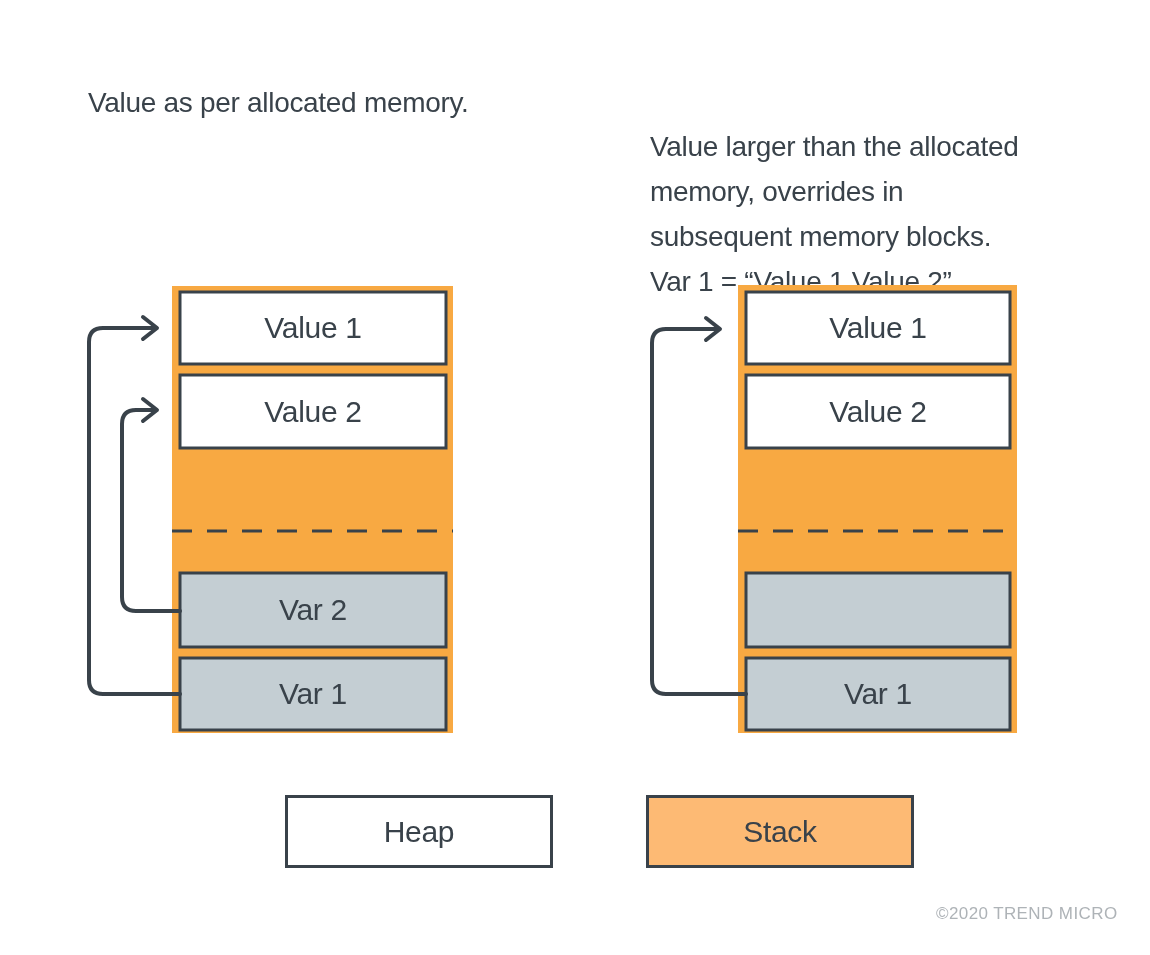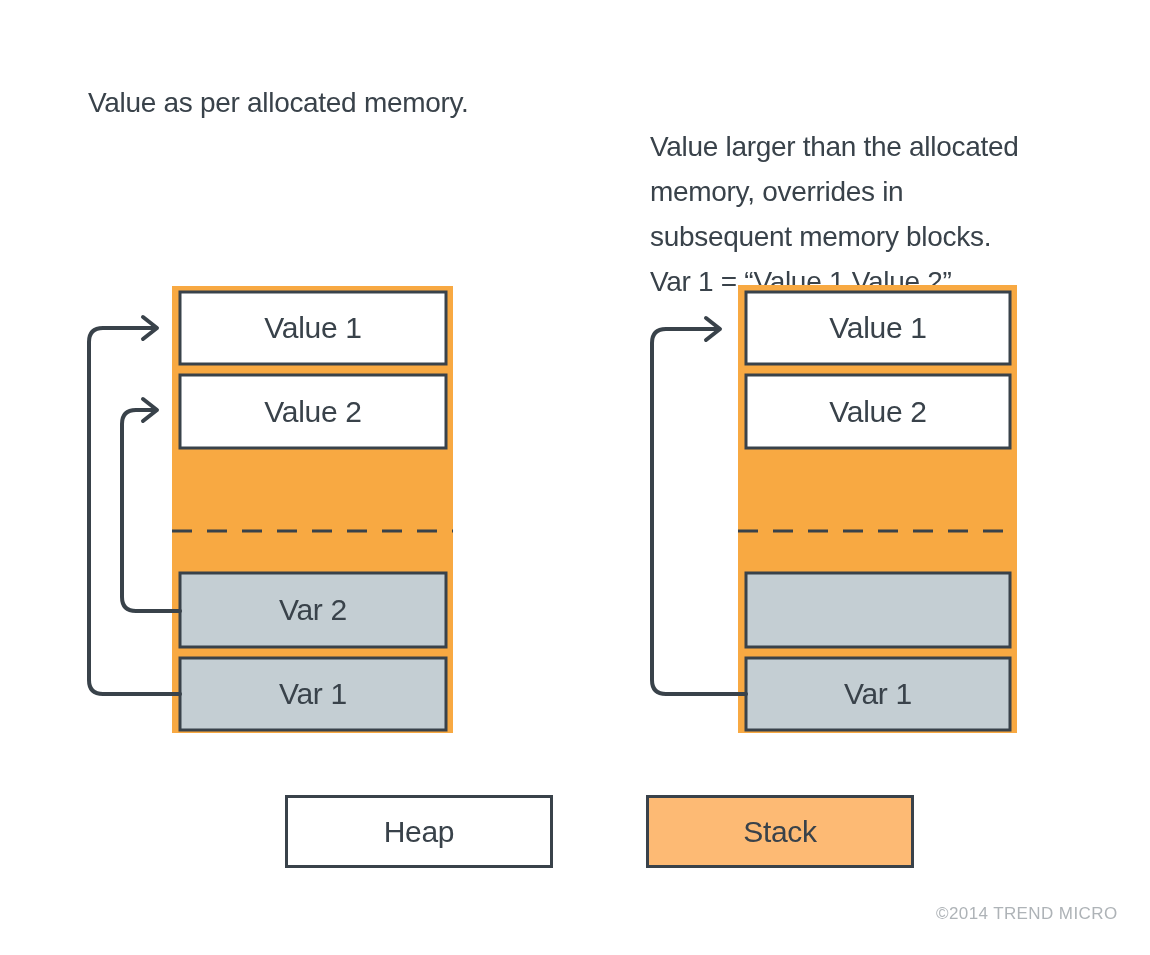--- a/index.html
+++ b/index.html
@@ -139,15 +139,15 @@
     <path class="arrow-line" d="M76 38 L90 49 L76 60"></path>
   </svg>
 
   <div class="legend-box heap">
     <span>Heap</span>
   </div>
   <div class="legend-box stack">
     <span>Stack</span>
   </div>
 
-  <div class="copyright">©2014 TREND MICRO</div>
+  <div class="copyright">©2020 TREND MICRO</div>
 
 </div>
 
 </body></html>

